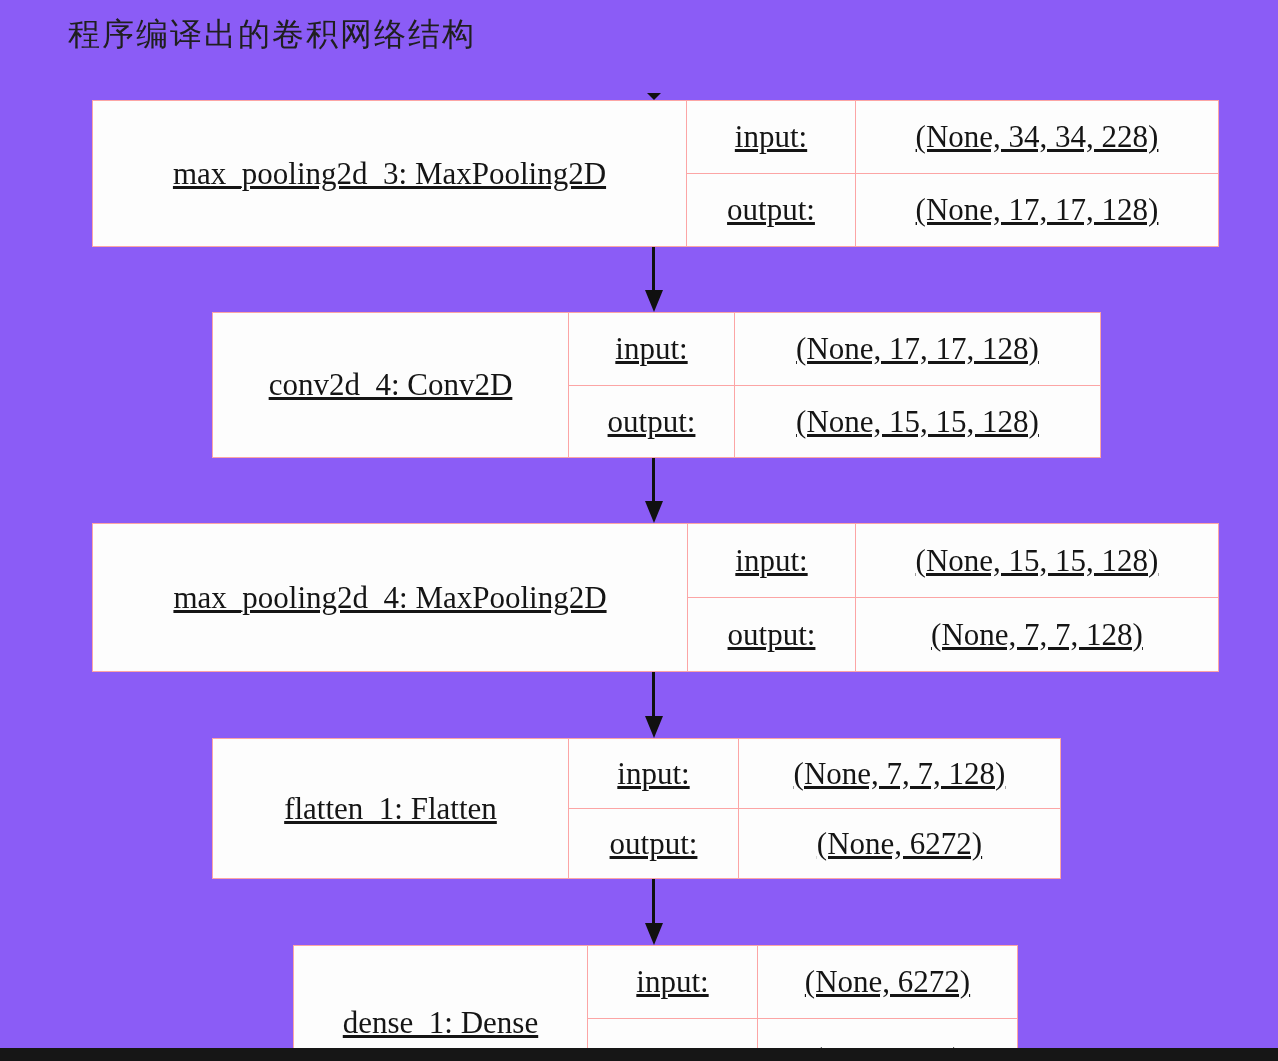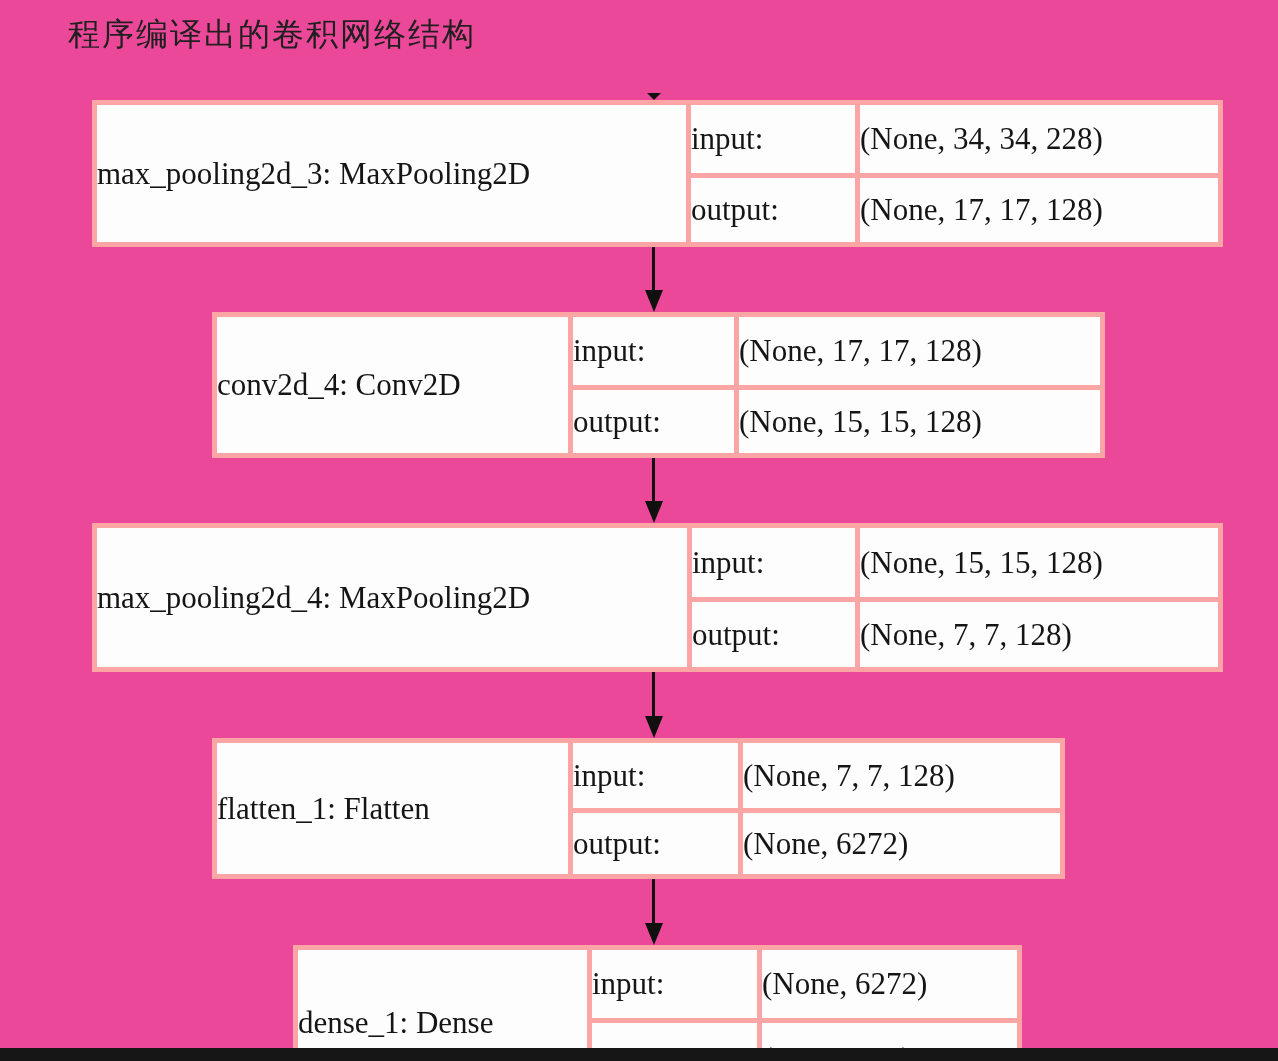--- a/index.html
+++ b/index.html
@@ -5,49 +5,50 @@
   html, body {
     margin: 0;
     padding: 0;
     background: #fcfcfc;
   }
   #stage {
     position: relative;
     width: 1278px;
     height: 1061px;
     overflow: hidden;
-    background: #ec4899;
+    background: #8b5cf6;
     font-family: "Liberation Serif", "DejaVu Serif", serif;
   }
   .page-title {
     position: absolute;
     left: 68px;
     top: 12px;
     font-family: "Liberation Sans", "DejaVu Sans", sans-serif;
     font-size: 32px;
     line-height: 44px;
     letter-spacing: 2px;
     color: #1f1f1f;
     white-space: nowrap;
   }
   table.node {
     position: absolute;
     border-collapse: collapse;
     table-layout: fixed;
     background: #fdfdfd;
   }
   table.node td {
-    border: 5px solid #fca5a5;
-    text-align: left;
+    border: 1px solid #fca5a5;
+    text-align: center;
     vertical-align: middle;
     font-size: 31px;
     color: #151515;
     padding: 0;
     white-space: nowrap;
     overflow: hidden;
+    text-decoration: underline;
   }
   .arrow-line {
     position: absolute;
     width: 3px;
     background: #101010;
   }
   .arrow-head {
     position: absolute;
     width: 0;
     height: 0;

